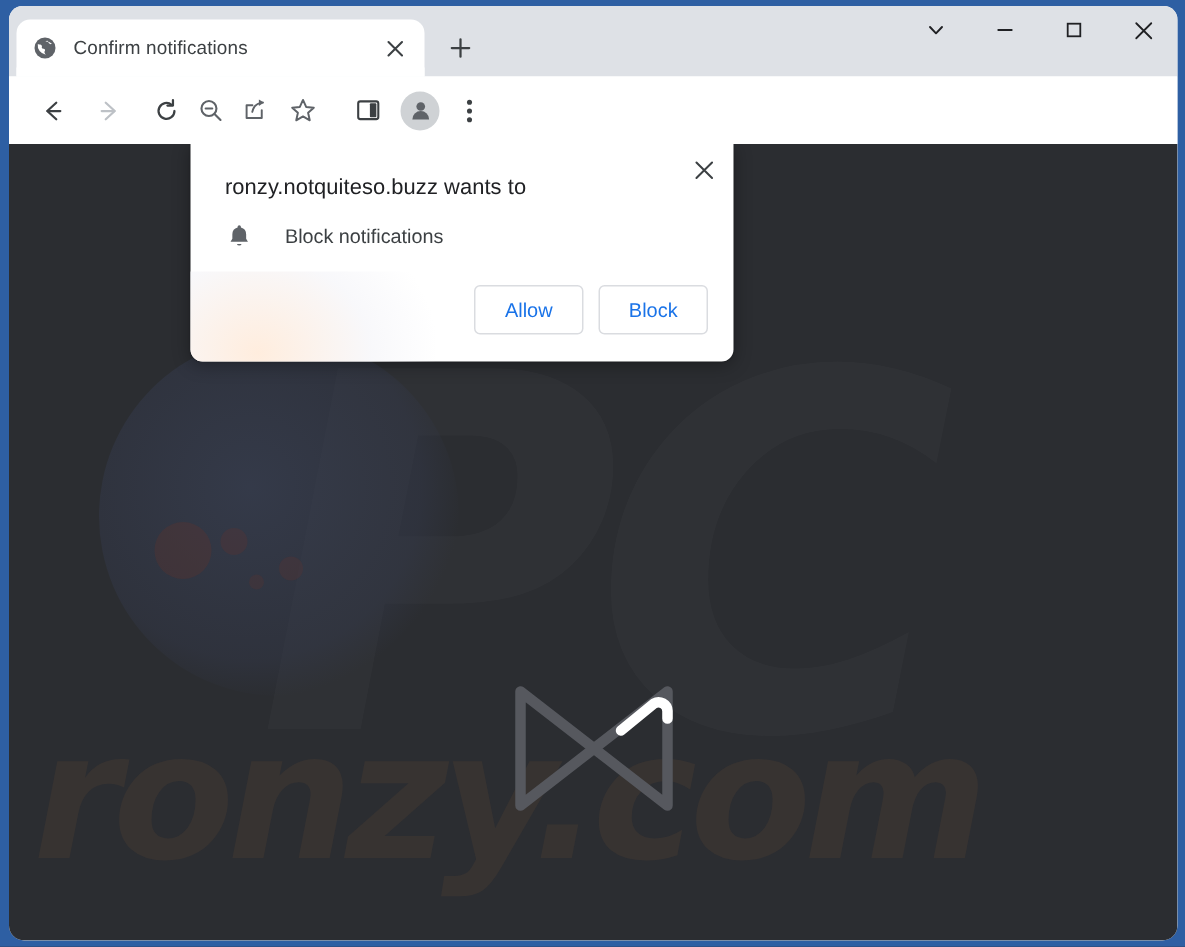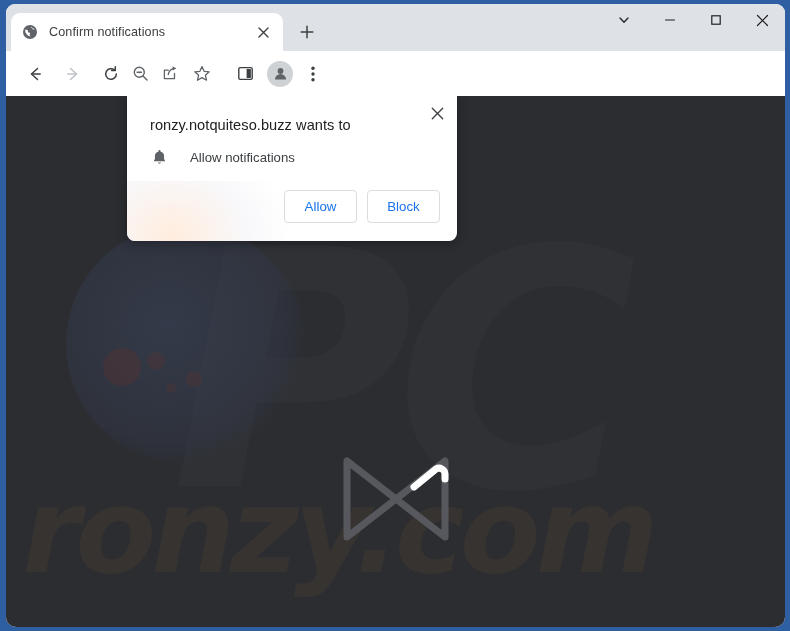--- a/index.html
+++ b/index.html
@@ -135,21 +135,21 @@
     width:122px; height:96px;
   }
   #page-message{
     position:absolute; left:0; top:528px; width:779px; text-align:center;
     font-size:21.5px; color:#e8e9eb; letter-spacing:.1px;
   }
   #page-message b{ font-weight:bold; color:#ffffff; }
 
   
   #notification-dialog{
-    position:absolute; left:121px; top:0px; width:330px; height:145px;
+    position:absolute; left:121px; top:0px; width:362px; height:145px;
     background:#ffffff; border-radius:0 0 8px 8px;
     box-shadow:0 2px 12px rgba(0,0,0,.32), 0 0 1px rgba(0,0,0,.25);
     overflow:hidden;
   }
   #dialog-glow{
     position:absolute; left:-52px; bottom:-95px; width:215px; height:155px;
     background:radial-gradient(ellipse at 45% 35%, rgba(255,236,220,.95) 0%, rgba(247,247,250,.85) 45%, rgba(255,255,255,0) 72%);
     pointer-events:none;
   }
   #dialog-close{
@@ -336,21 +336,21 @@
 
         <div id="dialog-title">ronzy.notquiteso.buzz wants to</div>
 
         <div id="dialog-permission-row">
           <span id="bell-icon">
             <svg width="15" height="17" viewBox="0 0 15 17">
               <path d="M7.5 1.1 a1.1 1.1 0 0 1 1.1 1.1 v.5 a4.6 4.6 0 0 1 3.5 4.4 v3 l1.2 2.1 H1.7 l1.2-2.1 v-3 a4.6 4.6 0 0 1 3.5-4.4 v-.5 A1.1 1.1 0 0 1 7.5 1.1 Z" fill="#5f6368"></path>
               <path d="M5.9 13.6 a1.7 1.7 0 0 0 3.2 0 Z" fill="#5f6368"></path>
             </svg>
           </span>
-          <span id="dialog-permission-label">Allow notifications</span>
+          <span id="dialog-permission-label">Block notifications</span>
         </div>
 
         <div id="dialog-actions">
           <button class="dialog-btn">Allow</button>
           <button class="dialog-btn">Block</button>
         </div>
       </div>
 
     </div>
   </div>

